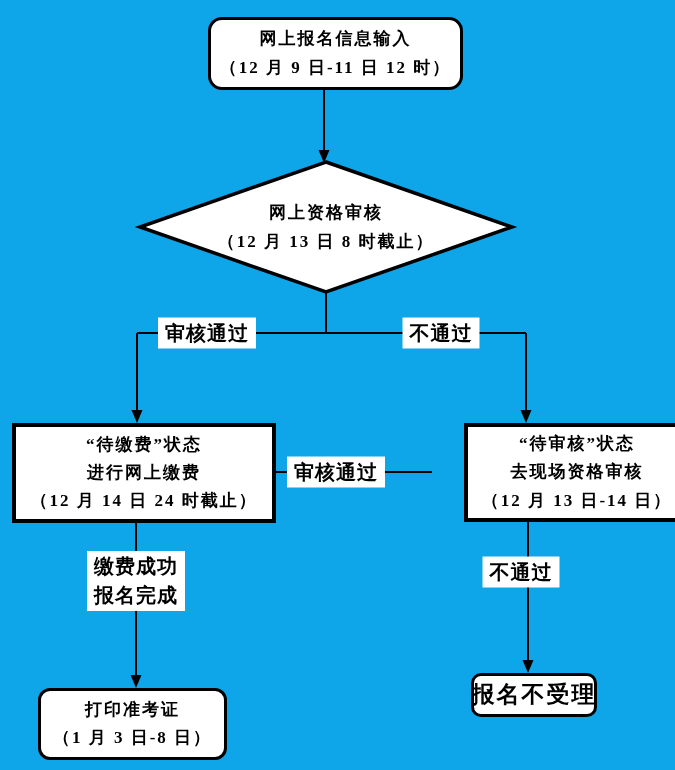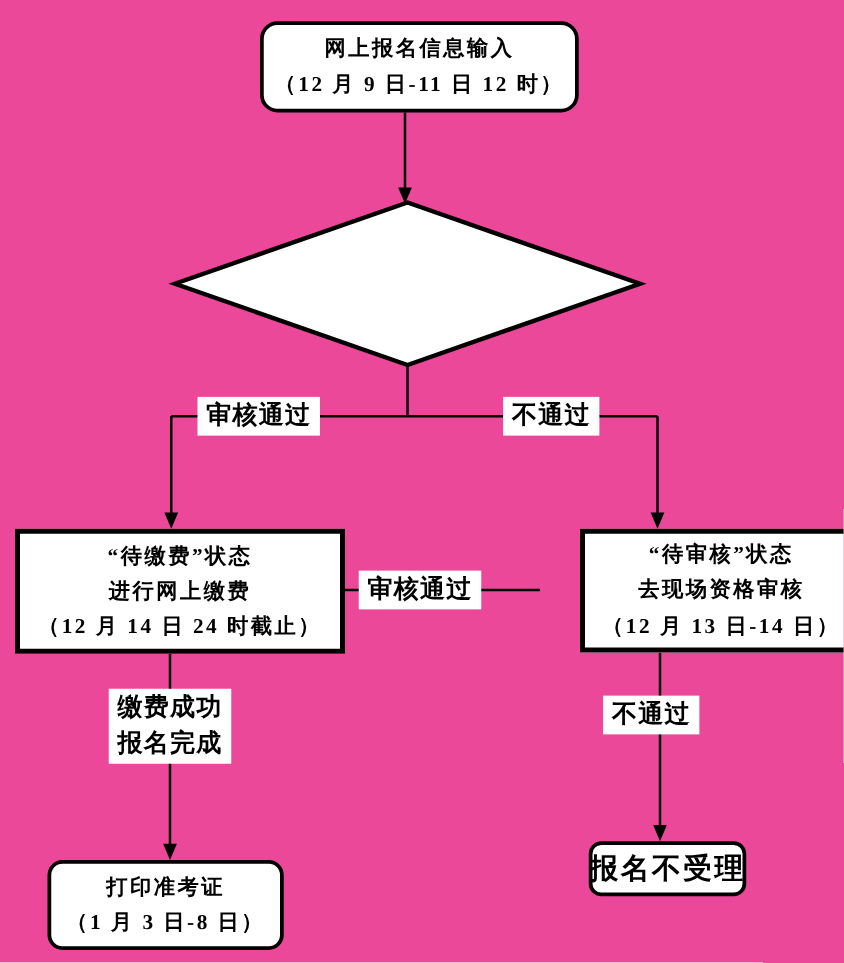--- a/index.html
+++ b/index.html
@@ -4,21 +4,21 @@
 <style>
   html, body {
     margin: 0;
     padding: 0;
     background: #ffffff;
   }
   .canvas {
     position: relative;
     width: 675px;
     height: 770px;
-    background: #ec4899;
+    background: #0ea5e9;
     font-family: "Liberation Serif", "DejaVu Serif", serif;
     font-weight: bold;
     color: #000000;
     overflow: hidden;
   }
   .wires {
     position: absolute;
     left: 0; top: 0;
     width: 675px; height: 770px;
   }
@@ -100,20 +100,24 @@
 
     <line x1="528" y1="522" x2="528" y2="661" stroke="#000" stroke-width="2"></line>
     <polygon points="528,673 522.5,660 533.5,660" fill="#000"></polygon>
   </svg>
 
   <div class="node rounded node-start">
     <div class="ln">网上报名信息输入</div>
     <div class="ln">（12 月 9 日-11 日 12 时）</div>
   </div>
 
+  <div class="diamond-text">
+    <div class="ln">网上资格审核</div>
+    <div class="ln">（12 月 13 日 8 时截止）</div>
+  </div>
 
   <div class="node rect node-pay">
     <div class="ln">“待缴费”状态</div>
     <div class="ln">进行网上缴费</div>
     <div class="ln">（12 月 14 日 24 时截止）</div>
   </div>
 
   <div class="node rect node-onsite">
     <div class="ln">“待审核”状态</div>
     <div class="ln">去现场资格审核</div>

